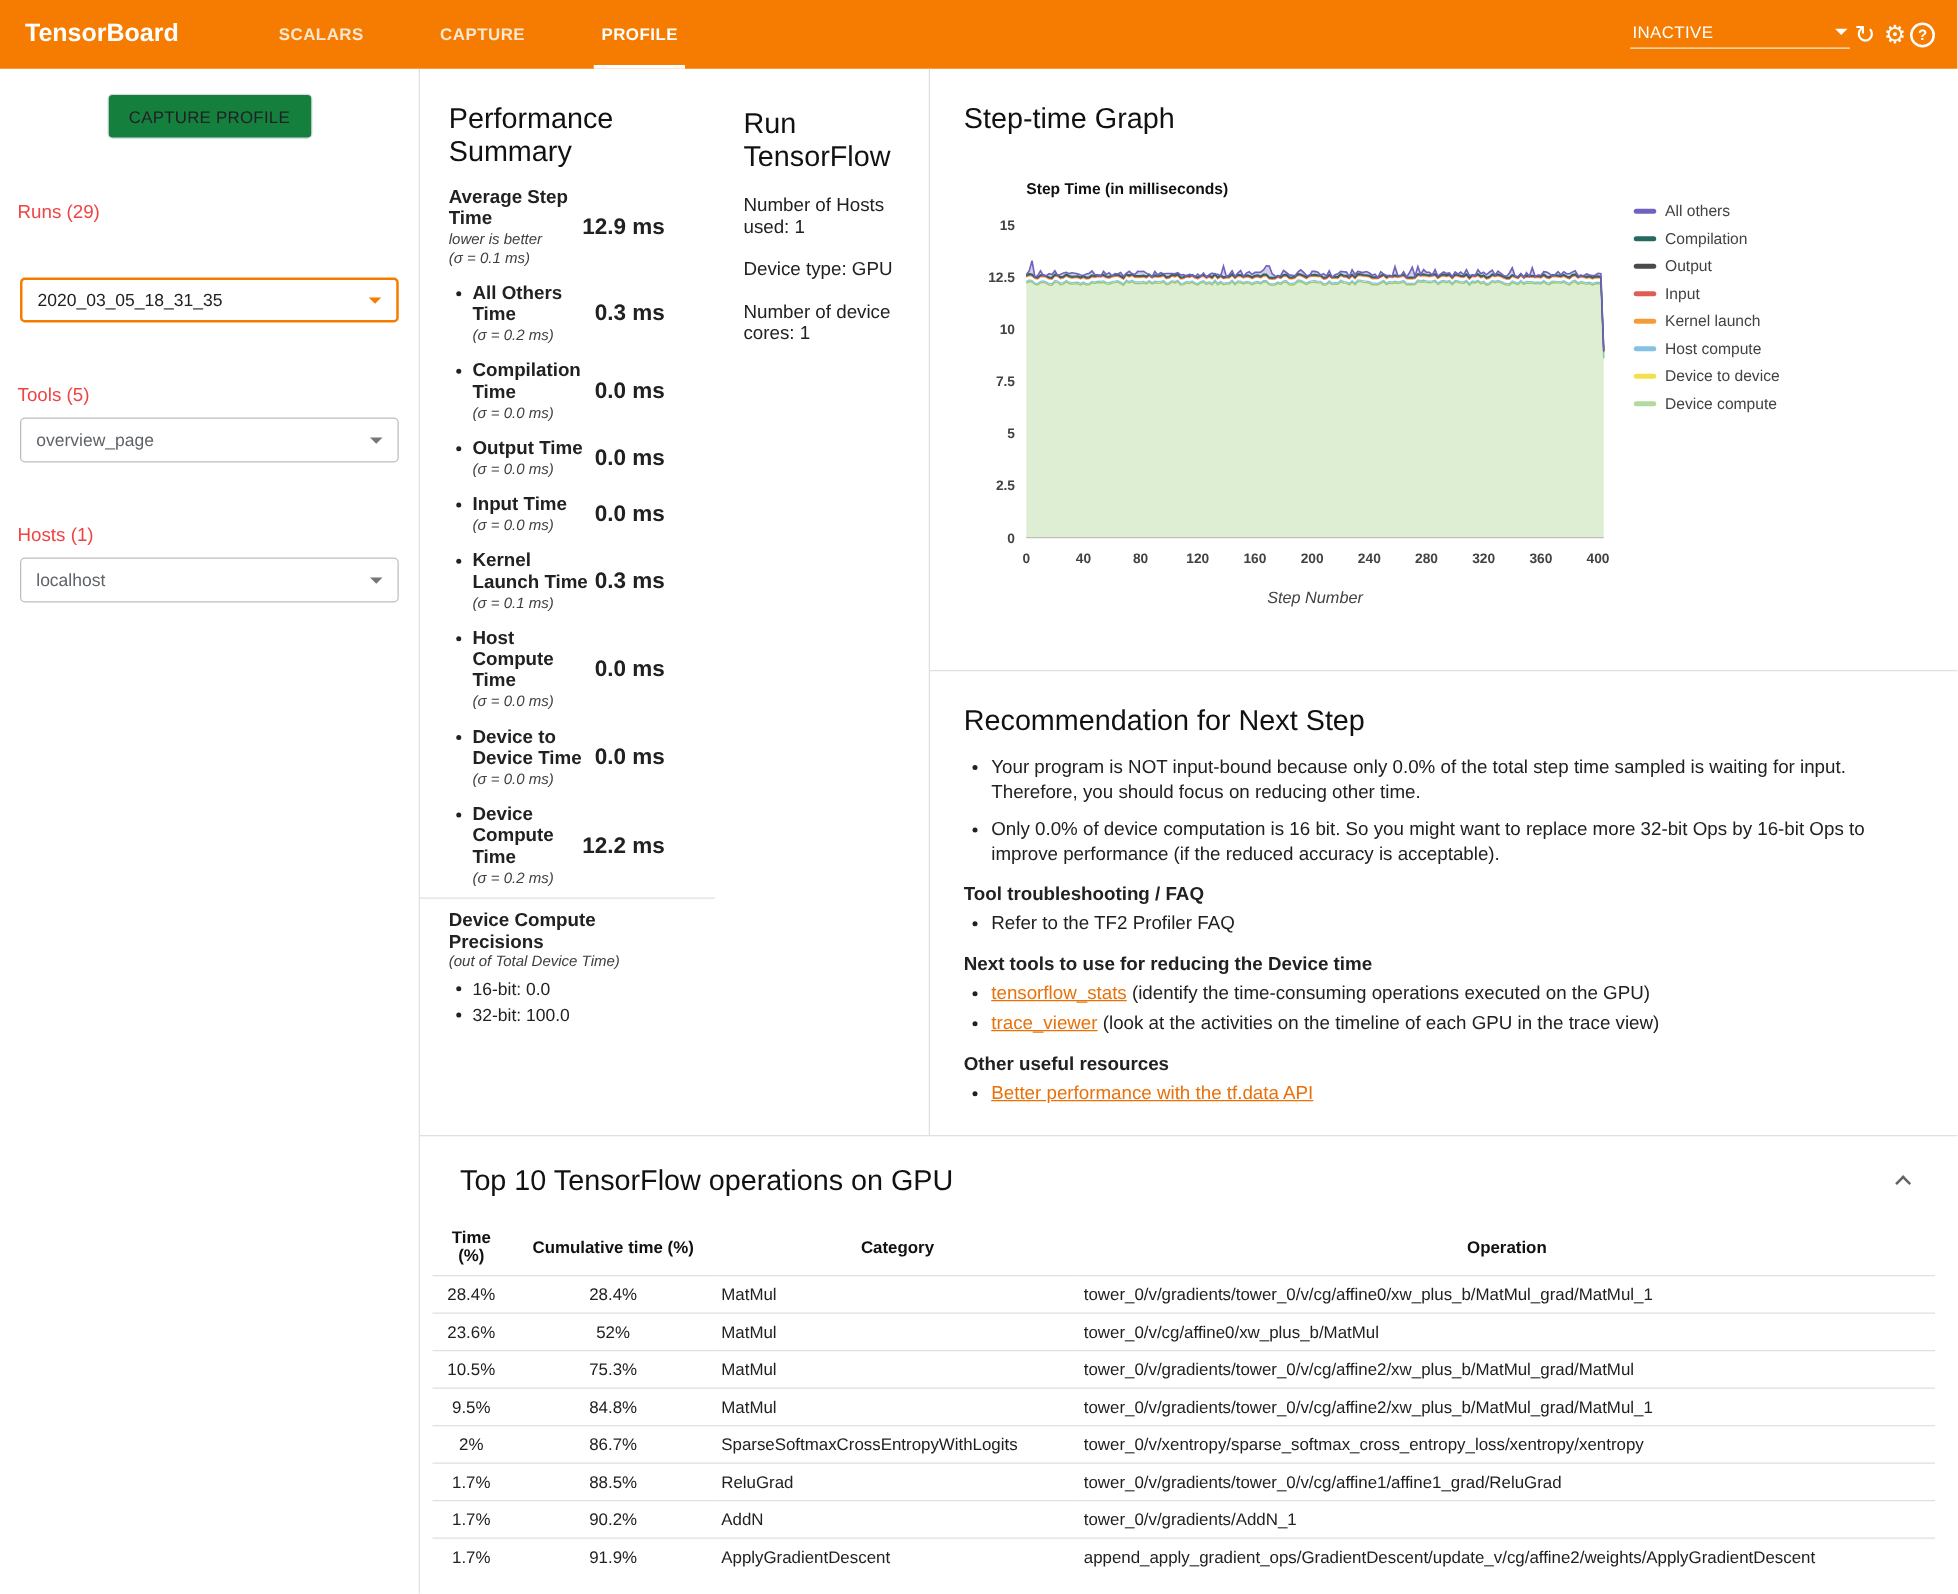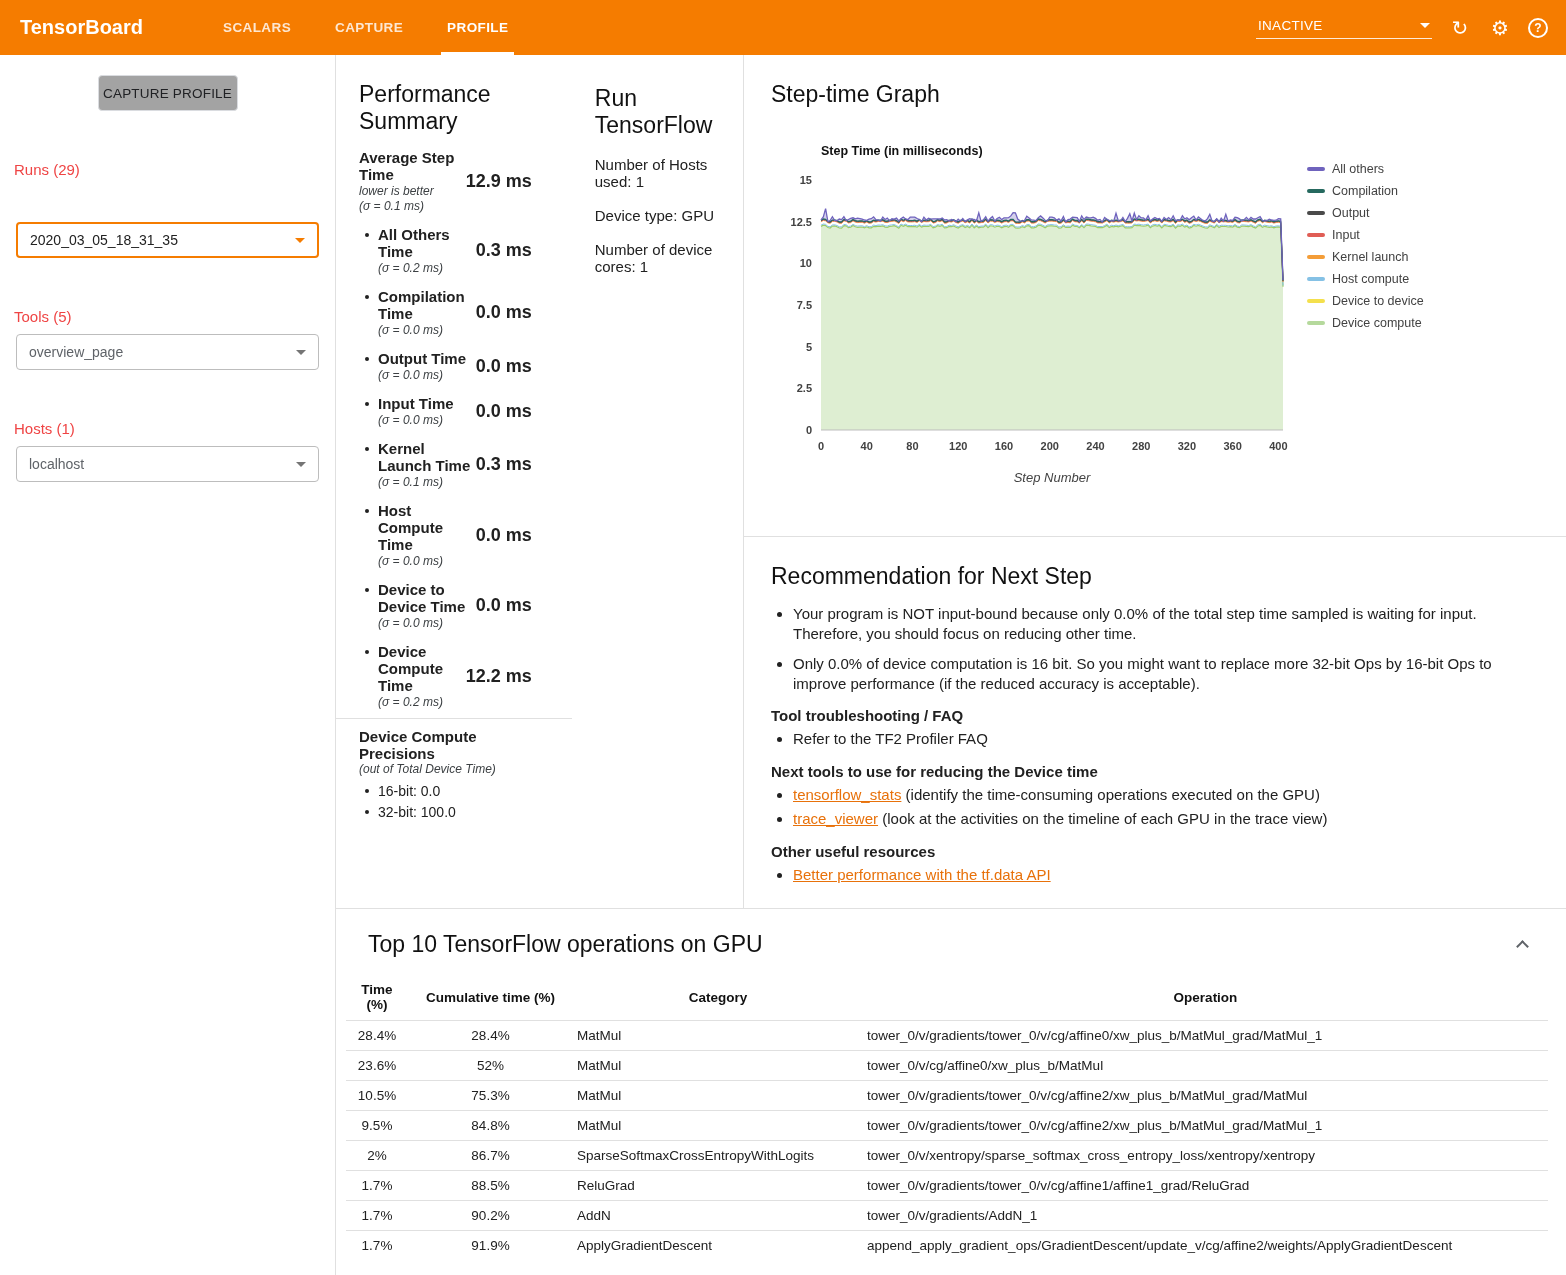--- a/index.html
+++ b/index.html
@@ -2,37 +2,37 @@
 <html><head>
 <meta charset="utf-8">
 <style>
   * { margin:0; padding:0; box-sizing:border-box; }
   html,body { width:1566px; height:1275px; overflow:hidden; }
   body { font-family:"Liberation Sans", sans-serif; background:#fff; color:#212121; font-size:14px; }
 
   
   header { height:55px; background:#f57c00; display:flex; align-items:center; color:#fff; padding:0 18px 0 20px; }
   .brand { font-size:20px; font-weight:700; margin-right:58px; }
-  .tabs { display:flex; height:100%; }
+  .tabs { display:flex; height:100%;gap:17px; }
   .tab { display:flex; align-items:center; padding:0 22px; font-size:13.5px; font-weight:700; letter-spacing:.4px; color:rgba(255,255,255,.82); cursor:pointer; position:relative; }
   .tab.active { color:#fff; }
   .tab.active::after { content:''; position:absolute; left:16px; right:16px; bottom:0; height:3px; background:#fff; }
-  .header-right { margin-left:auto; display:flex; align-items:center; gap:16px; }
+  .header-right { margin-left:auto; display:flex; align-items:center; }
   .status-select { display:flex; align-items:center; justify-content:space-between; width:176px; border-bottom:1px solid rgba(255,255,255,.85); padding:2px 2px 5px 2px; font-size:13.5px; cursor:pointer; letter-spacing:.3px; }
   .hicon { font-size:20px; line-height:1; cursor:pointer; display:flex; align-items:center; justify-content:center; width:24px; height:24px; }
   .help-circle { width:20px; height:20px; border:2px solid #fff; border-radius:50%; font-size:12px; font-weight:700; display:flex; align-items:center; justify-content:center; cursor:pointer; }
 
   .caret { width:0; height:0; border-left:5px solid transparent; border-right:5px solid transparent; border-top:5px solid #757575; }
   .caret.white { border-top-color:#fff; }
   .caret.orange { border-top-color:#f57c00; }
 
   
   .layout { display:flex; height:1220px; }
   aside { width:335px; flex-shrink:0; padding-top:20px; }
-  .capture-btn { display:block; margin:0 auto; width:140px; height:36px; background:#a3a3a3; border:1px solid #dadce0; border-radius:4px; font-size:13.5px; color:#202124; letter-spacing:.2px; cursor:pointer; font-family:"Liberation Sans",sans-serif; }
+  .capture-btn { display:block; margin:0 auto; width:164px; height:36px; background:#15803d; border:1px solid #dadce0; border-radius:4px; font-size:13.5px; color:#202124; letter-spacing:.2px; cursor:pointer; font-family:"Liberation Sans",sans-serif; }
   .field-label { font-size:15px; margin:50px 0 0 14px; color:#ef4444; }
   .select { margin:9px 16px 0 16px; height:36px; border-radius:4px; display:flex; align-items:center; justify-content:space-between; padding:0 12px; font-size:14px; cursor:pointer; background:#fff; }
   .select.orange-border { border:2px solid #f57c00; color:#212121;margin-top:44px; }
   .select.gray-border { border:1px solid #bdbdbd; color:#5f6368; }
 
   main { flex:1; border-left:1px solid #e0e0e0; display:flex; flex-direction:column; }
   .grid-top { display:flex; height:853px; }
   .left-col { width:408px; border-right:1px solid #e0e0e0; flex-shrink:0; display:flex; flex-direction:row; }
   .right-col { flex:1; display:flex; flex-direction:column; }
 

